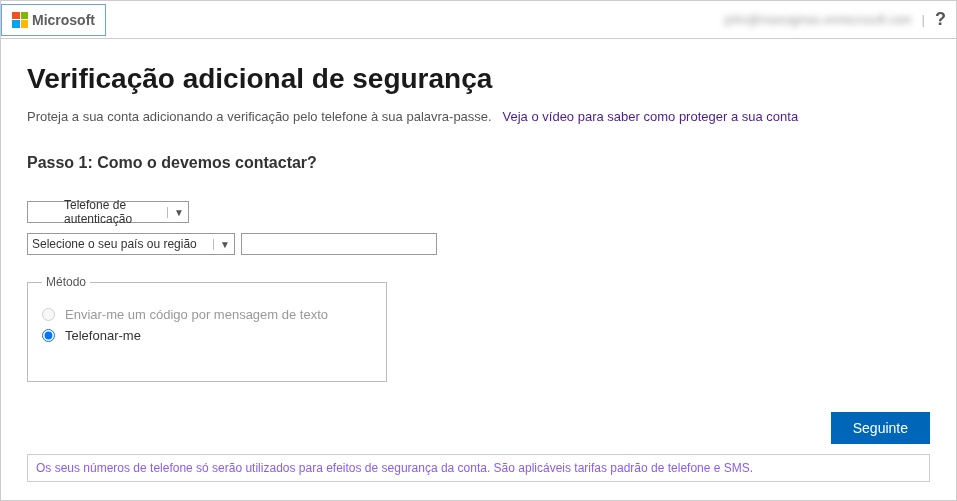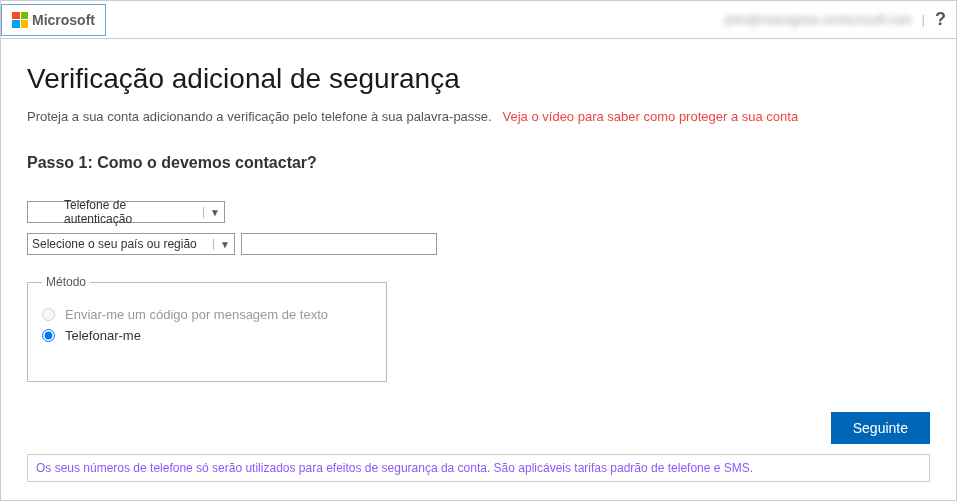--- a/index.html
+++ b/index.html
@@ -48,30 +48,30 @@
       filter: blur(3px);
       color: #999;
       font-size: 12px;
       user-select: none;
     }
     .divider { color: #bbb; }
     .help-icon { font-size: 18px; color: #555; font-weight: bold; cursor: pointer; }
     .content { padding: 24px 26px 0 26px; }
     h1 {
       font-size: 28px;
-      font-weight: 400;
+      font-weight: 700;
       color: #1a1a1a;
       margin-bottom: 14px;
     }
     .subtitle {
       font-size: 13px;
       color: #555;
       margin-bottom: 30px;
     }
-    .subtitle a { color: #ef4444; text-decoration: none; }
+    .subtitle a { color: #4c1d95; text-decoration: none; }
     .step-title {
       font-size: 16px;
       font-weight: 600;
       color: #333;
       margin-bottom: 25px;
     }
     .dropdown {
       border: 1px solid #999;
       background: #fff;
       font-size: 12px;
@@ -82,21 +82,21 @@
       justify-content: space-between;
       cursor: pointer;
     }
     .dropdown .arrow {
       border-left: 1px solid #bbb;
       padding-left: 6px;
       margin-left: 6px;
       color: #555;
       font-size: 10px;
     }
-    .dd1 { width: 198px; margin-bottom: 10px; padding-left: 36px; }
+    .dd1 { width: 162px; margin-bottom: 10px; padding-left: 36px; }
     .row2 { display: flex; gap: 6px; align-items: center; margin-bottom: 20px; }
     .dd2 { width: 208px; }
     .phone-input {
       border: 1px solid #999;
       height: 22px;
       width: 196px;
       padding: 2px 4px;
       font-size: 12px;
     }
     fieldset {

